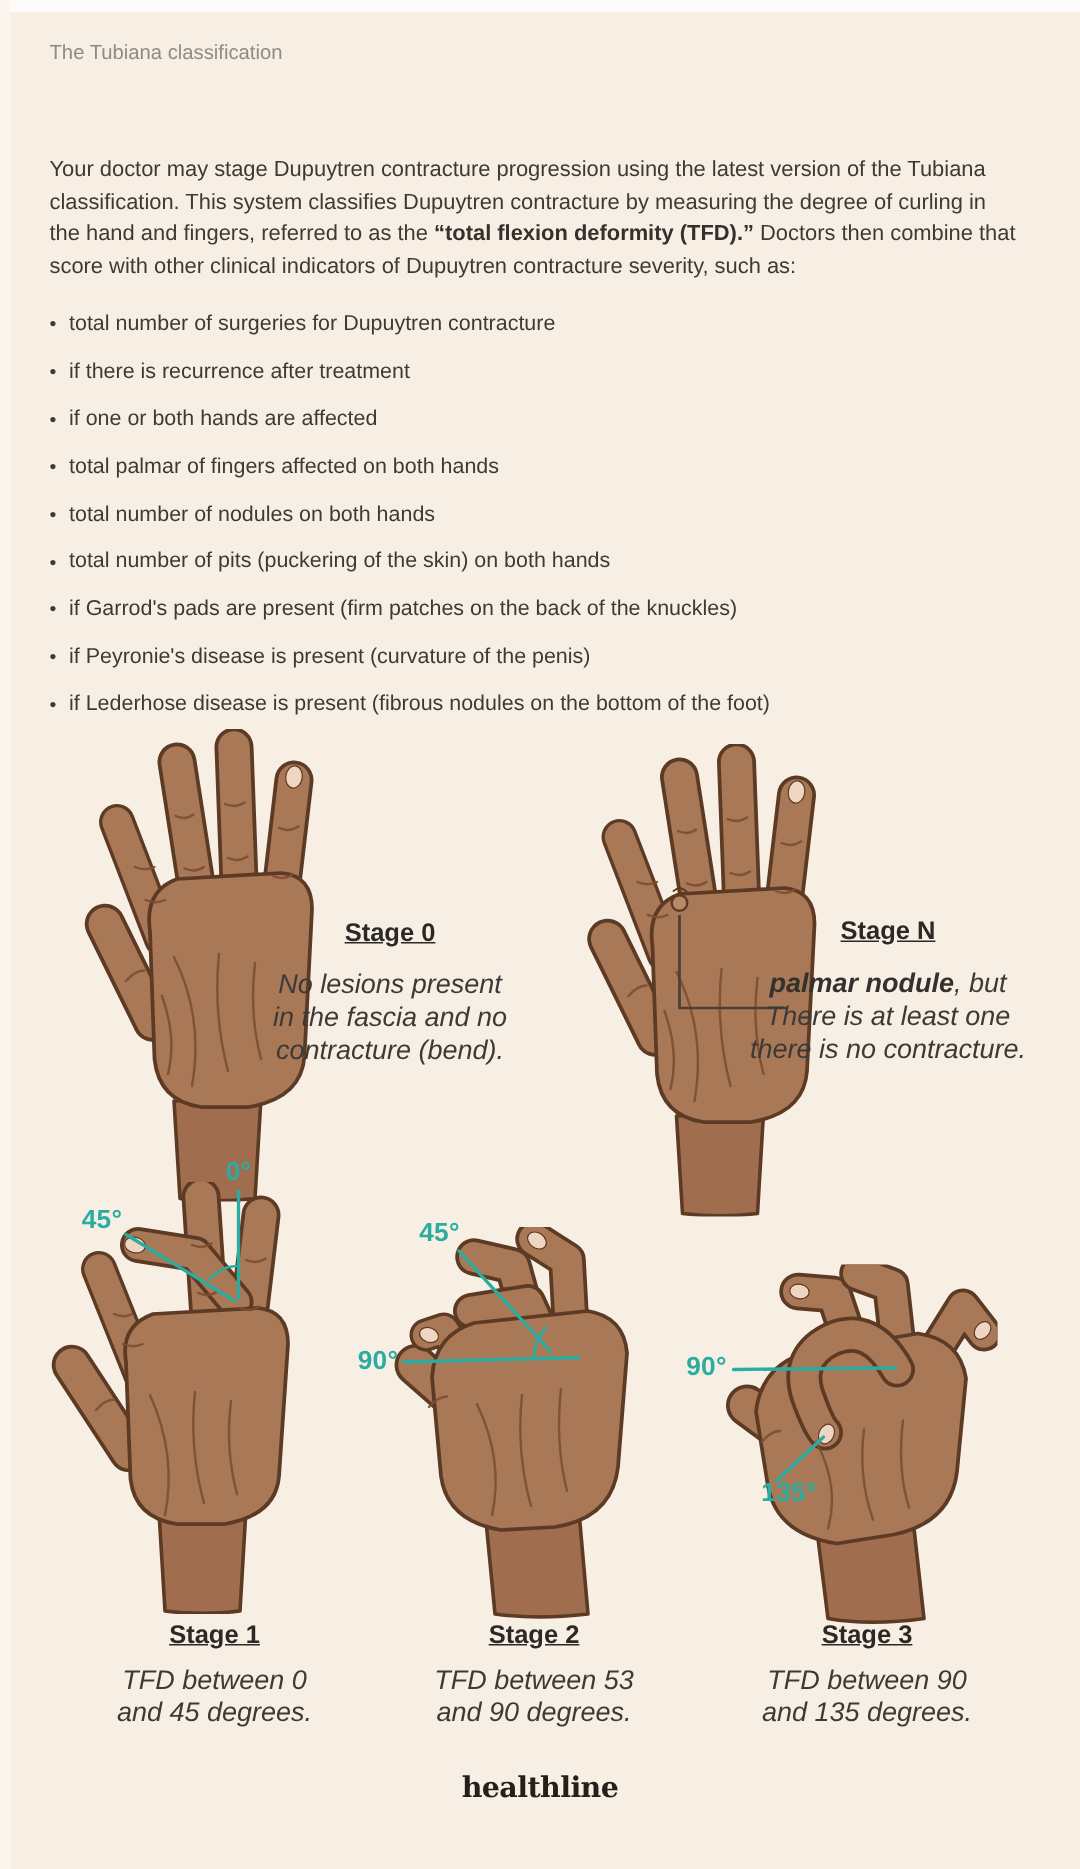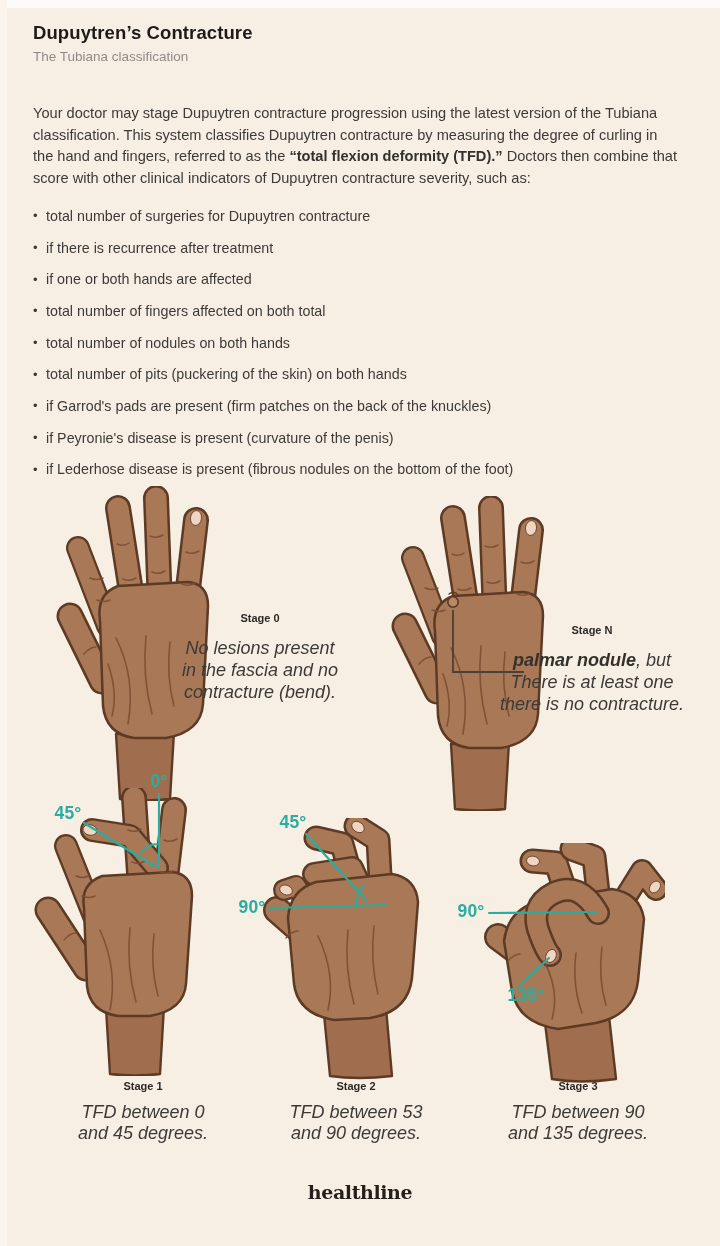--- a/index.html
+++ b/index.html
@@ -31,25 +31,25 @@
   .hand { position:absolute; }
   .hand-s0 { left:50px;  top:486px; width:175px; height:315px; }
   .hand-sN { left:385px; top:496px; width:175px; height:315px; }
   .hand-s1 { left:32px;  top:788px; width:190px; height:288px; }
   .hand-s2 { left:240px; top:818px; width:200px; height:262px; }
   .hand-s3 { left:460px; top:843px; width:205px; height:240px; }
   .hand svg { display:block; width:100%; height:100%; }
 
   
   .cap { position:absolute; text-align:center; }
-  .cap .cap-title { font-size:11px; font-weight:800; color:#2b2926; }
+  .cap .cap-title { font-size:17px; font-weight:800; color:#2b2926;text-decoration:underline; }
   .cap .cap-body { margin-top:13px; font-size:18px; line-height:22px; font-weight:500; color:#3c3a37;font-style:italic; }
   .cap .cap-body strong { font-weight:800; color:#33312e; }
   .cap-s0 { left:180px; top:612px; width:160px; }
-  .cap-sN { left:499px; top:624px; width:186px;text-align:center; }
+  .cap-sN { left:499px; top:611px; width:186px;text-align:center; }
 
   
   .cap-s1 { left:58px;  top:1080px; width:170px; }
   .cap-s2 { left:271px; top:1080px; width:170px; }
   .cap-s3 { left:493px; top:1080px; width:170px; }
   .cap-bottom .cap-body { margin-top:10px; line-height:21px; }
 
   
   .angle { position:absolute; transform:translate(-50%,-50%);
            font-size:17.5px; font-weight:800; color:#2aada0; letter-spacing:.2px; }
@@ -69,42 +69,41 @@
            letter-spacing:-0.4px; color:#241f1b; }
 </style>
 </head>
 <body>
 
 <div class="page">
   <div class="strip-top"></div>
   <div class="strip-left"></div>
 
   <div class="hdr">
-    <h1>Dupuytren’s Contracture</h1>
     <div class="sub">The Tubiana classification</div>
   </div>
 
   <p class="intro"><span>Your doctor may stage Dupuytren contracture progression using the latest version of the Tubiana classification. This system classifies Dupuytren contracture by measuring the degree of curling in the hand and fingers, referred to as the </span><strong>“total flexion deformity (TFD).”</strong><span> Doctors then combine that score with other clinical indicators of Dupuytren contracture severity, such as:</span></p>
 
   <ul class="indicators">
     <li>
         <span class="dot">•</span>
         <span>total number of surgeries for Dupuytren contracture</span>
       </li>
     <li>
         <span class="dot">•</span>
         <span>if there is recurrence after treatment</span>
       </li>
     <li>
         <span class="dot">•</span>
         <span>if one or both hands are affected</span>
       </li>
     <li>
         <span class="dot">•</span>
-        <span>total number of fingers affected on both total</span>
+        <span>total palmar of fingers affected on both hands</span>
       </li>
     <li>
         <span class="dot">•</span>
         <span>total number of nodules on both hands</span>
       </li>
     <li>
         <span class="dot">•</span>
         <span>total number of pits (puckering of the skin) on both hands</span>
       </li>
     <li>

